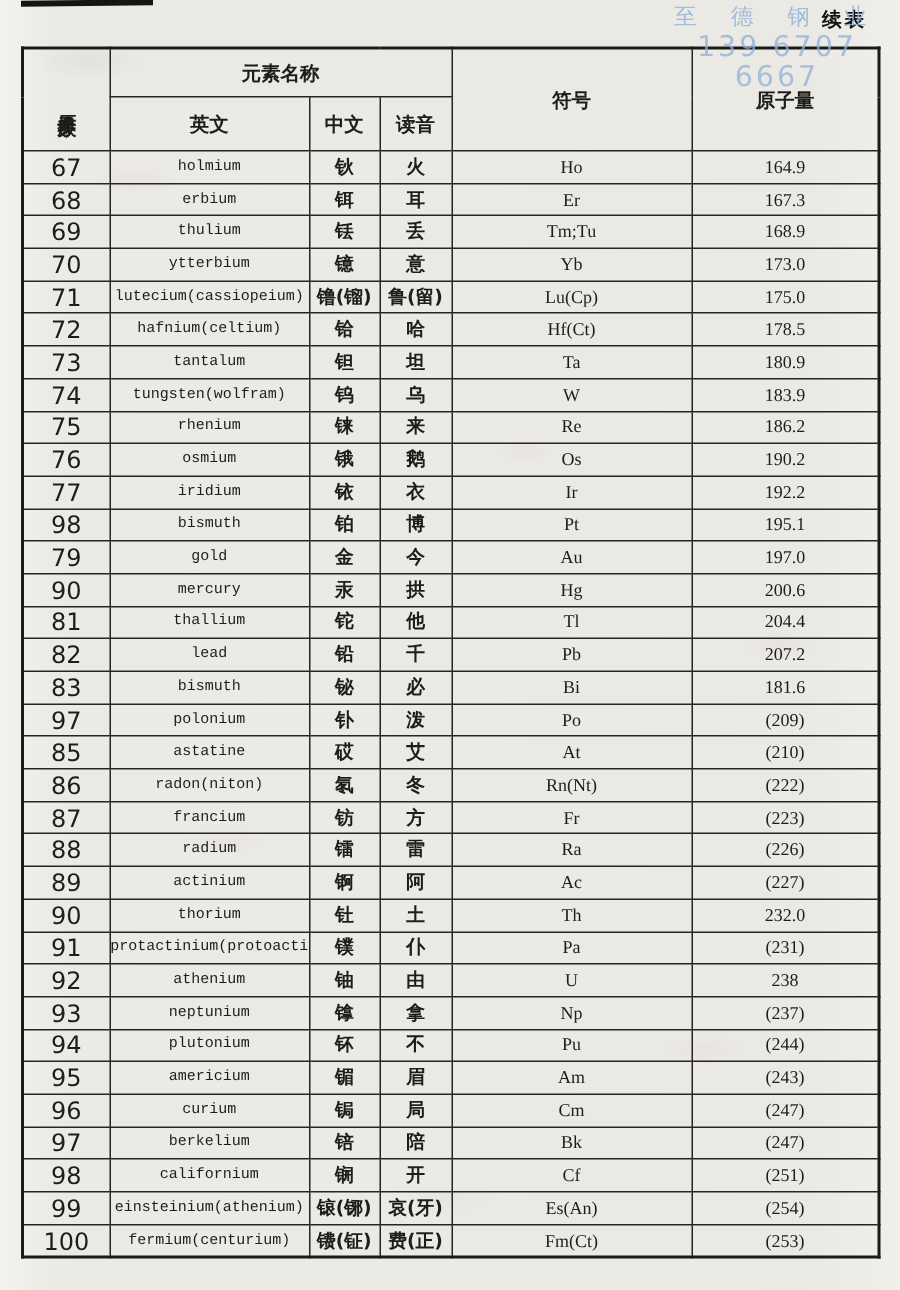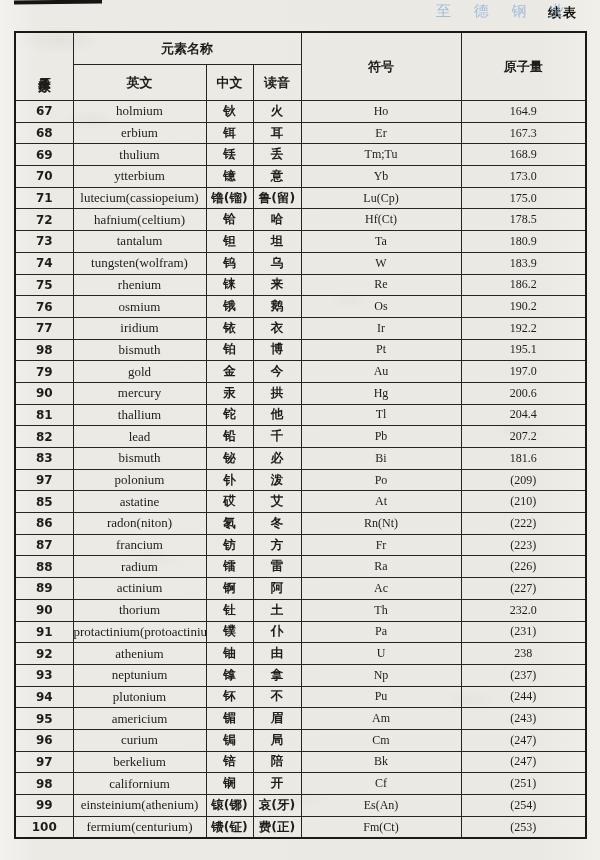--- a/index.html
+++ b/index.html
@@ -48,38 +48,39 @@
   }
   table.elements{border:2.5px solid #1c1a15;}
   th{font-family:"DejaVu Sans",sans-serif;font-weight:bold;font-size:13px;}
   .hdr-row1 th{height:31px;}
   .hdr-row2 th{height:35px;}
   .vertical-hdr{
     writing-mode:vertical-lr;text-orientation:upright;
     margin:0 auto;letter-spacing:1px;font-size:12.5px;line-height:1;
     display:inline-block;
   }
-  td.c-num{font-size:12px;font-weight:bold;font-family:"DejaVu Sans",sans-serif;}
-  td.c-en{font-size:13px;font-family:Liberation Serif, serif;}
+  td.c-num{font-size:16px;font-weight:normal;font-family:"DejaVu Sans",sans-serif;}
+  td.c-en{font-size:10px;font-family:Liberation Mono, monospace;}
   td.c-zh,td.c-py{font-size:12.5px;font-weight:bold;font-family:"DejaVu Sans",sans-serif;}
   td.c-sym{font-size:12px;font-family:"Liberation Serif",serif;}
   td.c-mass{font-size:12px;font-family:"Liberation Serif",serif;margin-left:16px;}
   tbody td{height:20.7px;}
 </style>
 </head>
 <body>
 
 <div class="stains"></div>
 
 <div class="top-rule"></div>
 
 <div class="continued">续表</div>
 
 <div class="watermark">
   <div class="l1">至 德 钢 业</div>
+  <div class="l2">139 6707 6667</div>
 </div>
 
 <table class="elements">
   <colgroup>
     <col style="width:58px">
       <col style="width:133px">
       <col style="width:47px">
     <col style="width:48px">
       <col style="width:160px">
       <col style="width:125px">

